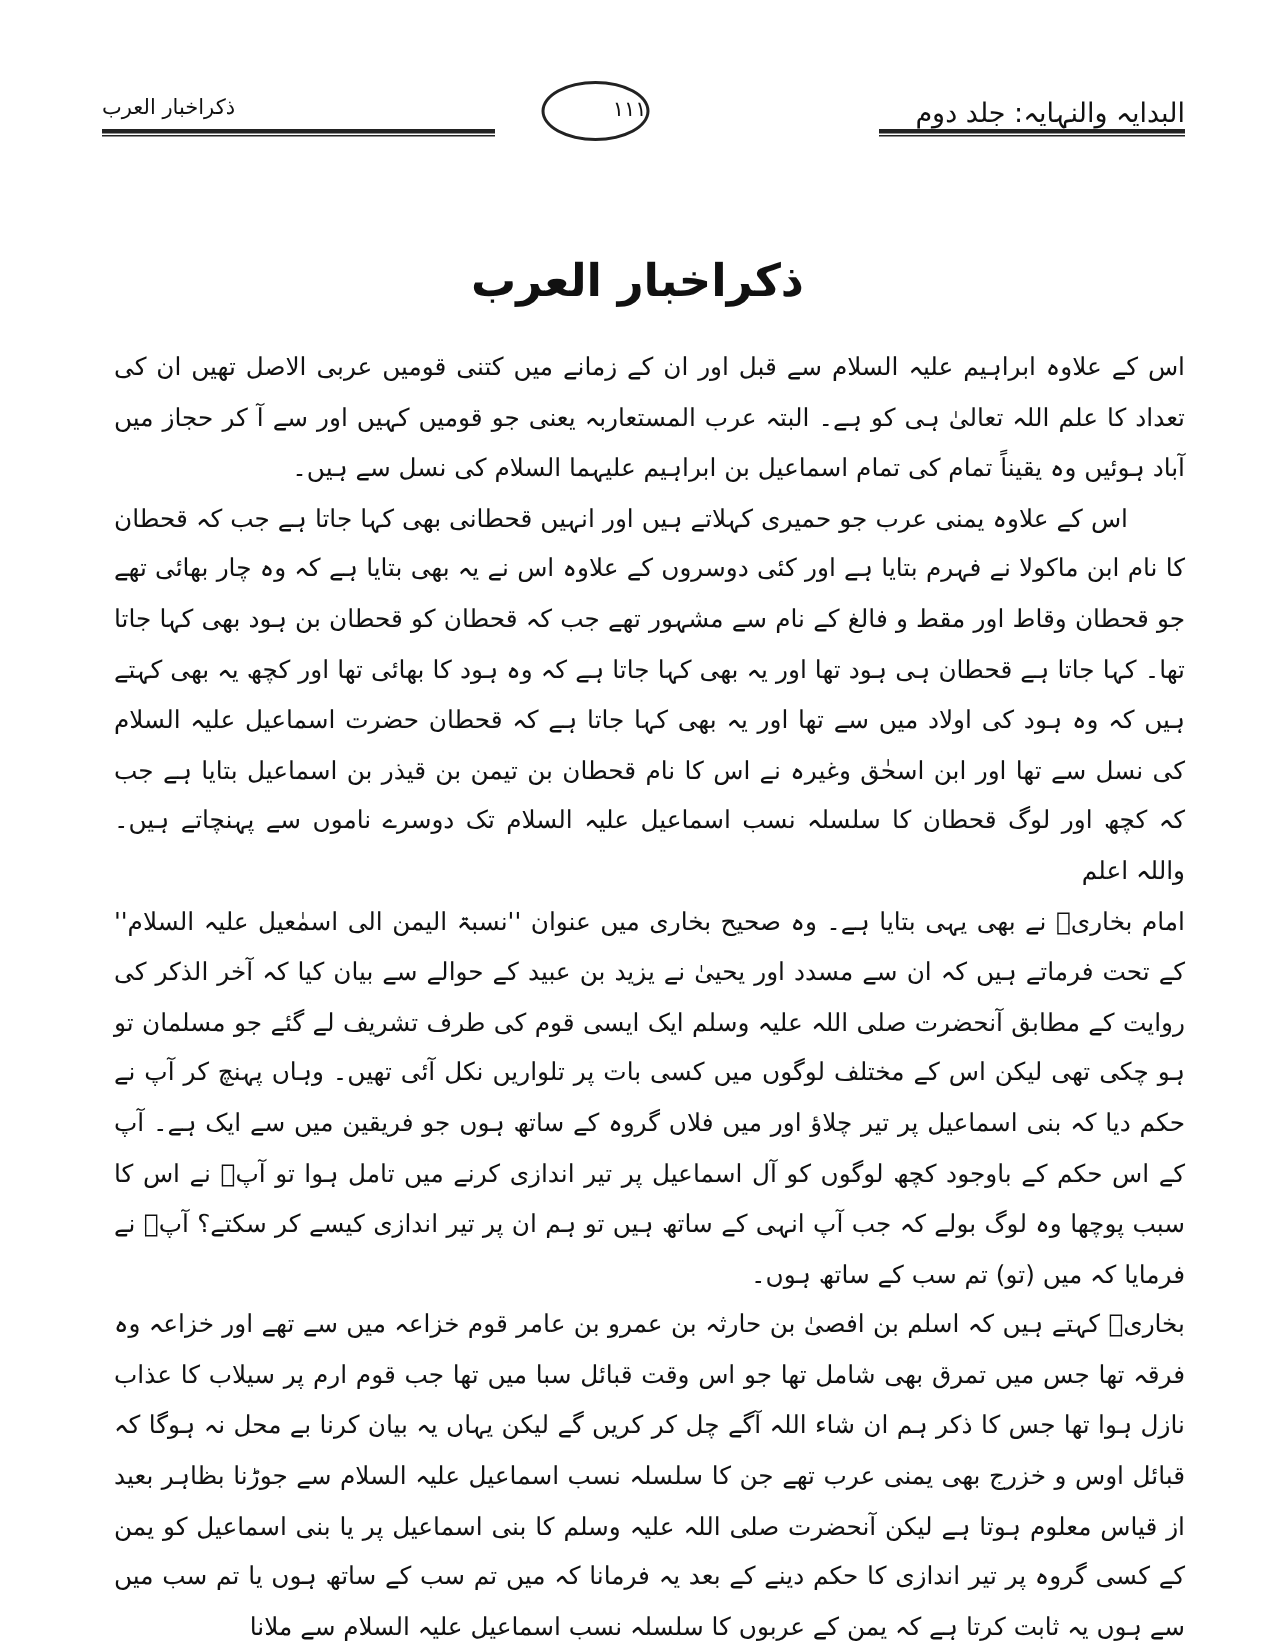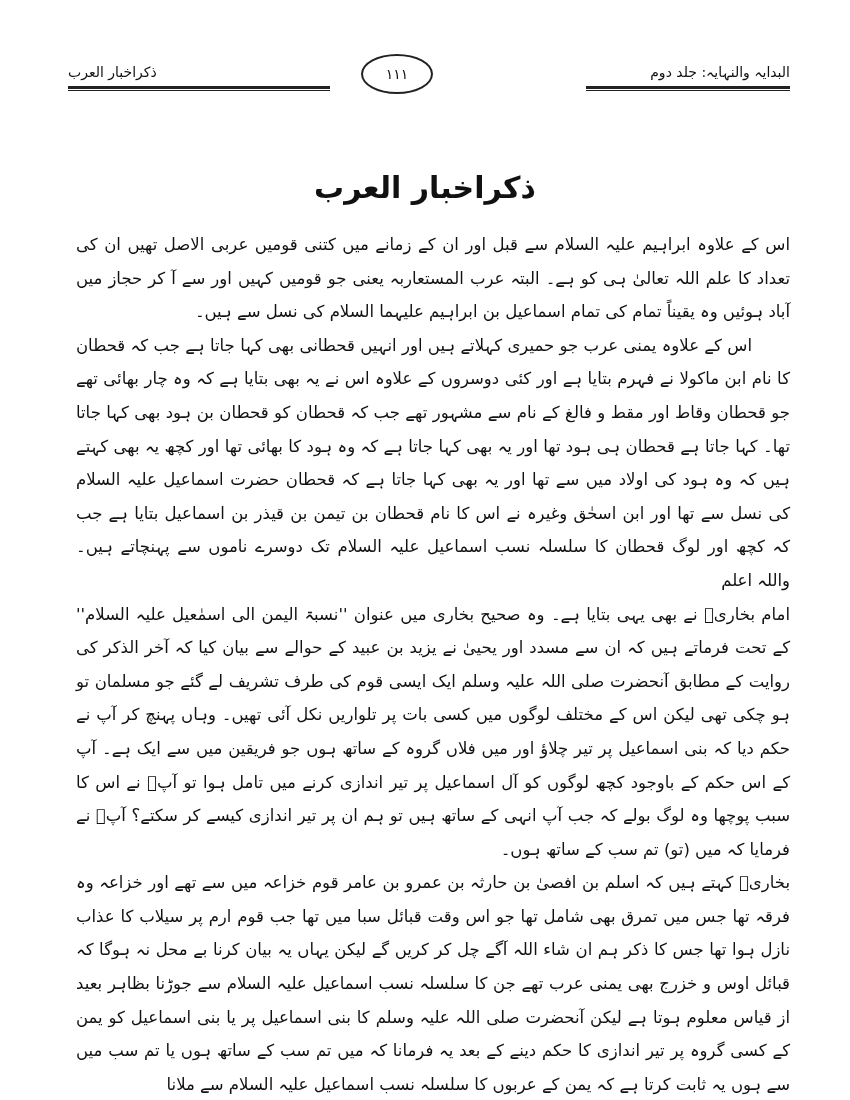--- a/index.html
+++ b/index.html
@@ -2,24 +2,24 @@
 <html><head>
 <meta charset="utf-8">
 <style>
   html, body { margin: 0; padding: 0; background: #ffffff; }
   body { width: 850px; height: 1100px; position: relative; overflow: hidden; color: #111; font-family: "DejaVu Sans", sans-serif; }
   .page { position: absolute; left: 0; top: 0; width: 850px; height: 1100px; }
 
   
   .header { position: absolute; left: 68px; top: 48px; width: 722px; height: 46px; }
   .hdr-left { position: absolute; left: 0; top: 16px; font-size: 14px; direction: rtl; }
-  .hdr-right { position: absolute; right: 0; top: 16px; font-size: 14px; direction: rtl; }
+  .hdr-right { position: absolute; right: 0; top: 16px; font-size: 18px; direction: rtl; }
   .hdr-rule-left { position: absolute; left: 0; top: 38px; width: 262px; border-top: 3px solid #222; border-bottom: 1px solid #222; height: 1px; }
   .hdr-rule-right { position: absolute; right: 0; top: 38px; width: 204px; border-top: 3px solid #222; border-bottom: 1px solid #222; height: 1px; }
-  .page-num-oval { position: absolute; left: 293px; top: 6px; width: 68px; height: 36px; border: 2px solid #222; border-radius: 50%; text-align: center; line-height: 36px; font-size: 14px; font-family: Liberation Sans, sans-serif; }
+  .page-num-oval { position: absolute; left: 293px; top: 6px; width: 68px; height: 36px; border: 2px solid #222; border-radius: 50%; text-align: right; line-height: 36px; font-size: 14px; font-family: Liberation Serif, serif; }
 
   
   .chapter-title { position: absolute; left: 0; width: 850px; top: 150px; text-align: center; font-size: 30px; font-weight: bold; direction: rtl; font-family: "DejaVu Sans", sans-serif; }
 
   
   .body-text { position: absolute; left: 76px; top: 228px; width: 714px; direction: rtl; font-size: 16.5px; line-height: 33.6px; text-align: justify; font-family: "DejaVu Sans", sans-serif; }
   .para { margin: 0; text-indent: 38px; }
   .para.no-indent { text-indent: 0; }
 </style>
 </head>

